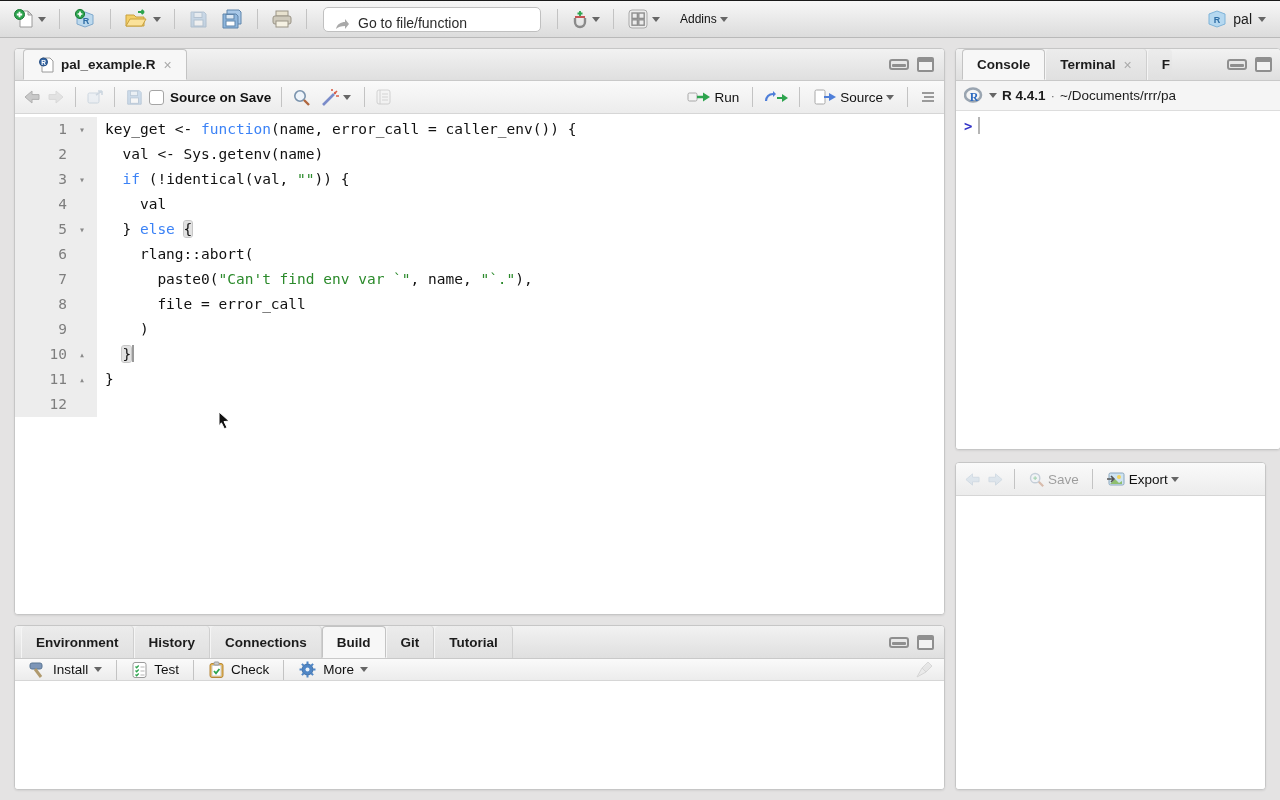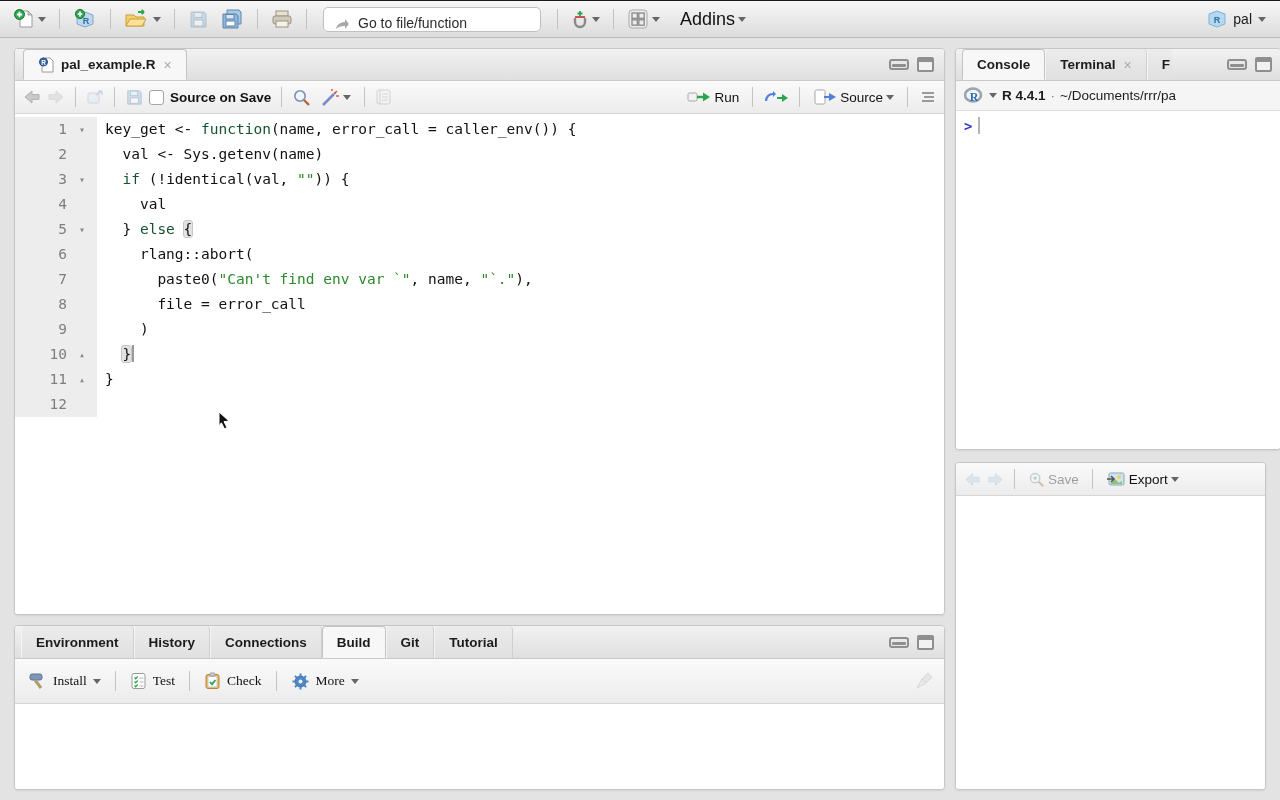--- a/index.html
+++ b/index.html
@@ -42,21 +42,21 @@
 
   
   #editor-pane { left:14px; top:48px; width:931px; height:567px; }
   .code-area { flex:1; overflow:hidden; background:#fff; display:flex; flex-direction:column;
     font-family:"DejaVu Sans Mono", monospace; font-size:14.5px; padding-top:3px; }
   .code-line { display:flex; height:25px; line-height:25px; }
   .gutter-cell { width:82px; background:#ededed; display:flex; flex-shrink:0; }
   .line-num { width:56px; text-align:right; color:#7e7e7e; padding-right:4px; }
   .fold-marker { width:22px; text-align:center; color:#8a8a8a; font-size:10px; }
   .code-text { padding-left:8px; white-space:pre; color:#111; }
-  .code-text .kw { color:#14532d; }
+  .code-text .kw { color:#3b82f6; }
   .code-text .str { color:#2b8a2b; }
   .code-text .hl { background:#e2e2e2; outline:1px solid #c6c6c6; border-radius:2px; }
   .text-caret { display:inline-block; width:2px; height:17px; background:#9a9a9a; vertical-align:-3px; margin-left:1px; }
   .statusbar { height:27px; background:#f4f4f4; border-top:1px solid #d8d8d8; display:flex; align-items:center;
     flex-shrink:0; font-size:13px; color:#333; padding:0 10px; }
   .pos-label { width:70px; text-align:center; }
   .fn-chip { display:flex; align-items:center; gap:6px; margin-left:24px; }
   .fn-icon { width:16px; height:16px; border-radius:3px; background:#3d9bbf; color:#fff; font-style:italic; font-weight:bold;
     font-family:"DejaVu Serif", serif; font-size:12px; display:flex; align-items:center; justify-content:center; }
   .updown { display:inline-flex; flex-direction:column; gap:1px; margin-left:4px; }
@@ -168,21 +168,21 @@
       <svg width="22" height="22" viewBox="0 0 22 22">
         <rect x="2" y="2" width="18" height="18" rx="3" fill="#ececec" stroke="#a9a9a9"></rect>
         <rect x="5" y="5" width="5.4" height="5.4" fill="none" stroke="#8e8e8e" stroke-width="1.4"></rect>
         <rect x="11.8" y="5" width="5.4" height="5.4" fill="none" stroke="#8e8e8e" stroke-width="1.4"></rect>
         <rect x="5" y="11.8" width="5.4" height="5.4" fill="none" stroke="#8e8e8e" stroke-width="1.4"></rect>
         <rect x="11.8" y="11.8" width="5.4" height="5.4" fill="none" stroke="#8e8e8e" stroke-width="1.4"></rect>
       </svg>
       <span class="caret-down"></span>
     </div>
     <div class="tb-btn" style="margin-left:8px;">
-      <span class="lbl" style="font-size:18px;">Addins</span>
+      <span class="lbl" style="font-size:12px;">Addins</span>
       <span class="caret-down"></span>
     </div>
     <div class="spacer"></div>
     <div class="project-chip">
       <svg width="20" height="20" viewBox="0 0 20 20">
         <path d="M10 2l8 3v10l-8 3-8-3V5z" fill="#b5d8f0" stroke="#7fb3d8"></path>
         <text x="10" y="14" font-size="9" font-weight="bold" fill="#2e6da4" text-anchor="middle" font-family="Liberation Sans, sans-serif">R</text>
       </svg>
       <span>pal</span>
       <span class="caret-down"></span>
@@ -450,21 +450,21 @@
         <span>Git</span>
       </div>
       <div class="tab">
         <span>Tutorial</span>
       </div>
       <div class="winctl">
         <span class="win-min"></span>
         <span class="win-max"></span>
       </div>
     </div>
-    <div class="subtoolbar" style="height:45px;font-family:Liberation Serif, serif;">
+    <div class="subtoolbar" style="height:22px;">
       <div class="build-btn">
         <svg width="20" height="18" viewBox="0 0 20 18">
           <rect x="3" y="2" width="12" height="6" rx="2" fill="#7d96b8" stroke="#5a7694"></rect>
           <path d="M8 8l6 8" stroke="#b09a6e" stroke-width="3"></path>
         </svg>
         <span class="lbl">Install</span>
         <span class="caret-down"></span>
       </div>
       <div class="vsep"></div>
       <div class="build-btn">

